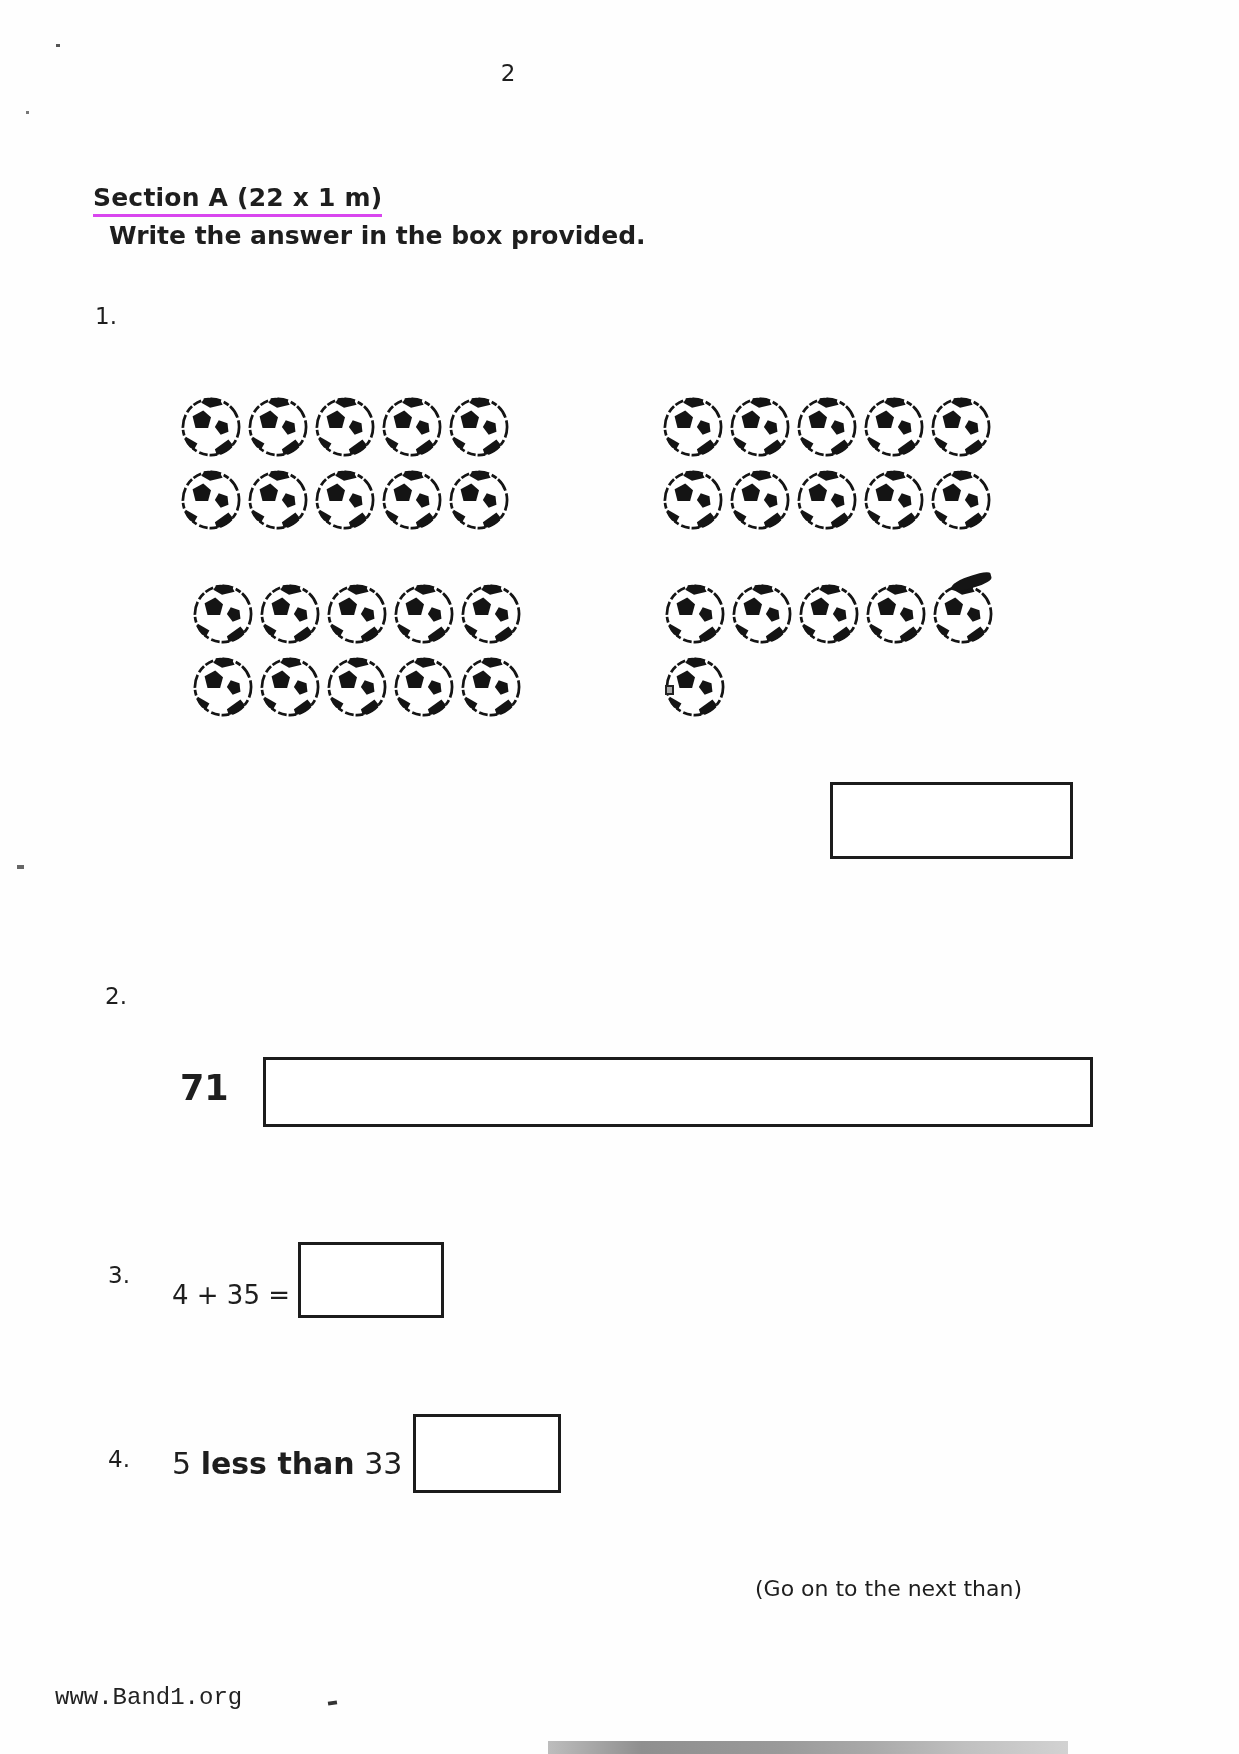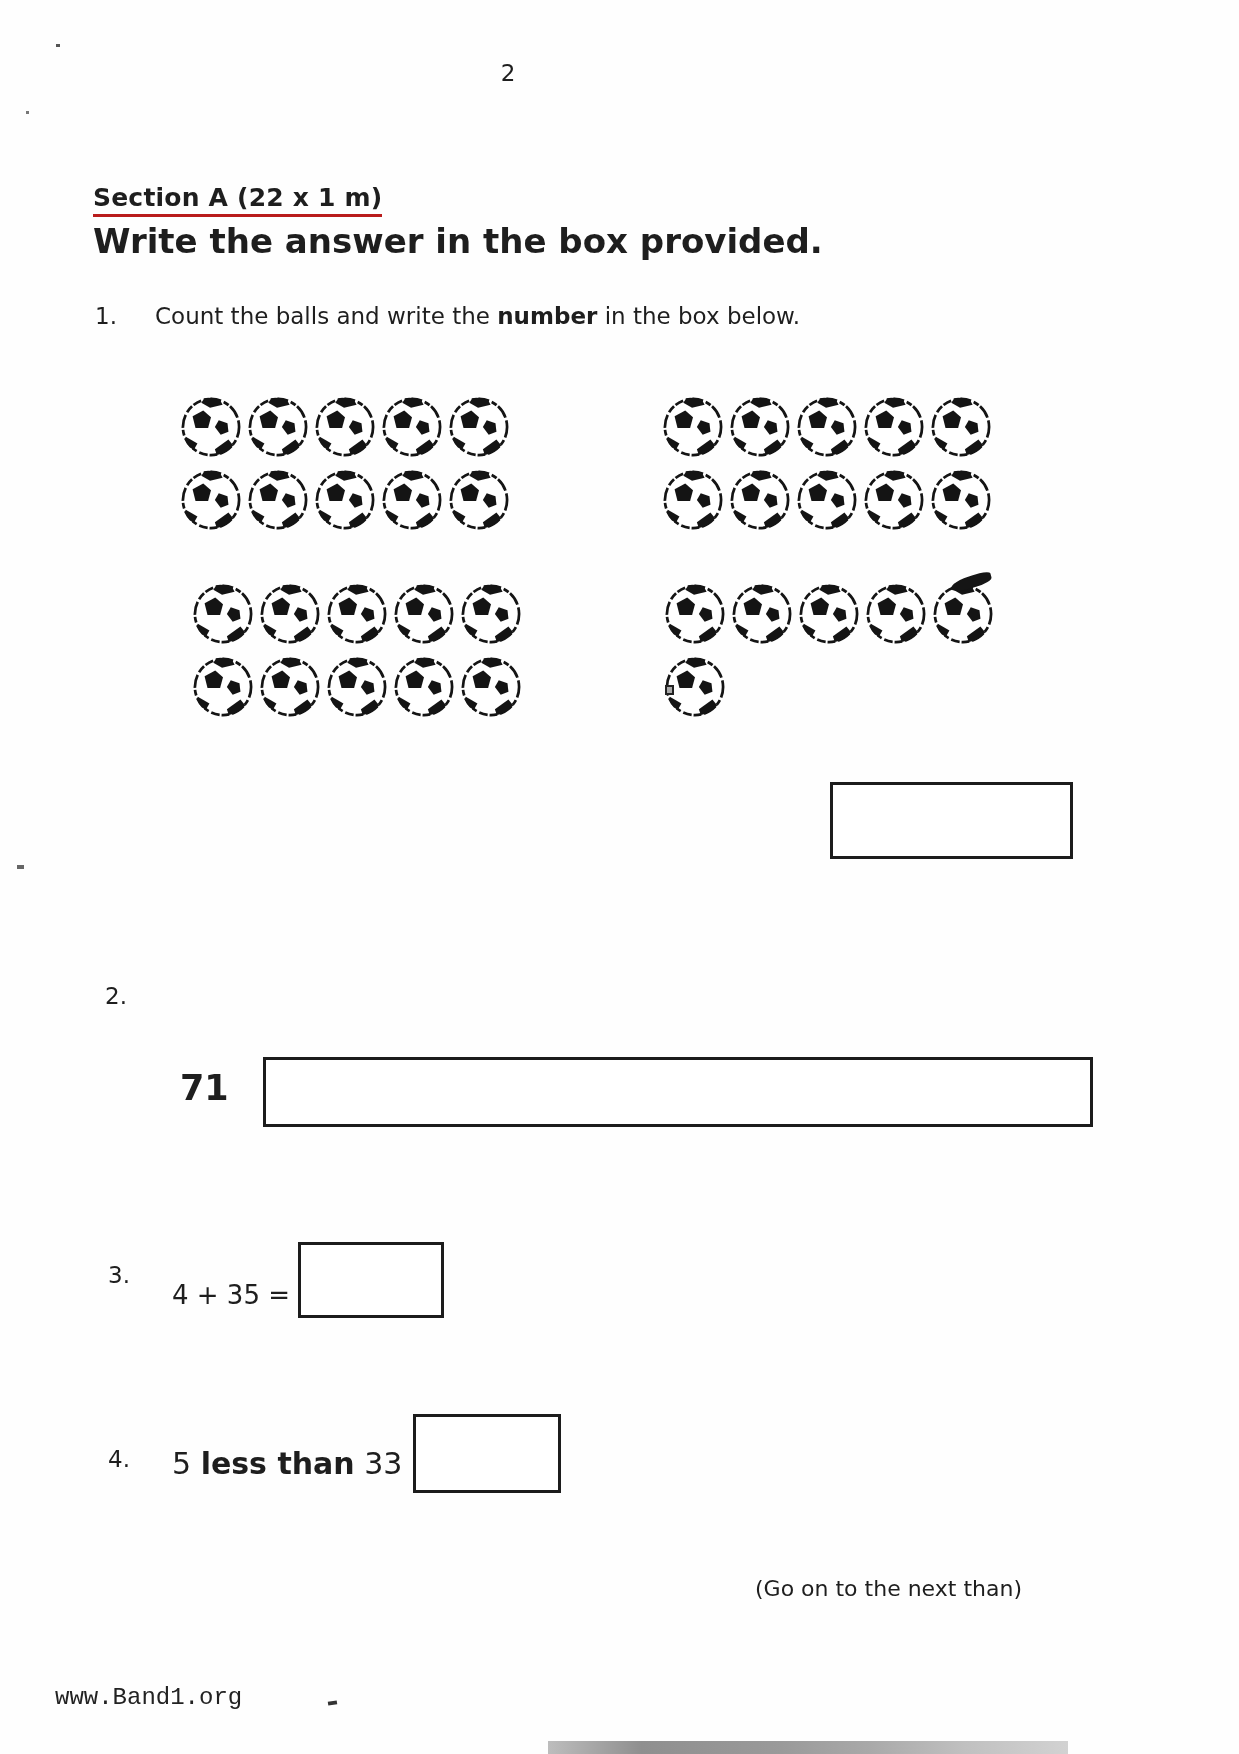--- a/index.html
+++ b/index.html
@@ -6,23 +6,23 @@
   html,body { background:#ffffff; }
   .page{
     position:relative; width:1239px; height:1754px; margin:0 auto;
     background:#fefefe; overflow:hidden;
     font-family:"DejaVu Sans","Liberation Sans",sans-serif;
     color:#1e1e1e;
   }
   .page-number{position:absolute; left:478px; top:60px; width:60px; text-align:center; font-size:23px;}
   .section-title{
     position:absolute; left:93px; top:183px; font-size:25px; font-weight:bold;
-    border-bottom:3px solid #b91c1c; padding-bottom:2px; letter-spacing:.2px;
-  }
-  .section-instruction{position:absolute; left:93px; top:221px; font-size:34px; font-weight:bold;}
+    border-bottom:3px solid #d946ef; padding-bottom:2px; letter-spacing:.2px;
+  }
+  .section-instruction{position:absolute; left:109px; top:221px; font-size:25px; font-weight:bold;}
   .q-num{position:absolute; font-size:23px;}
   .q-text{position:absolute; font-size:23px;}
   .q1-num{left:95px; top:303px;}
   .q1-text{left:155px; top:303px;}
   .ball-group{position:absolute;}
   .ball-row{display:flex; gap:5px; margin-bottom:11px;}
   .ball{width:62px; height:62px; display:block;}
   .bg-tl{left:180px; top:396px;}
   .bg-tr{left:662px; top:396px;}
   .bg-bl{left:192px; top:583px;}
@@ -78,21 +78,20 @@
 </svg>
 
 <div class="page">
 
   <div class="page-number">2</div>
 
   <div class="section-title">Section A (22 x 1 m)</div>
   <div class="section-instruction">Write the answer in the box provided.</div>
 
   <div class="q-num q1-num">1.</div>
-  <div class="q-text q1-text"><span>Count the balls and write the </span><b>number</b><span> in the box below.</span></div>
 
   <div class="ball-group bg-tl">
       <div class="ball-row">
         <svg class="ball" viewBox="0 0 64 64">
           <use href="#ballsym"></use>
         </svg>
         <svg class="ball" viewBox="0 0 64 64">
           <use href="#ballsym"></use>
         </svg>
         <svg class="ball" viewBox="0 0 64 64">

